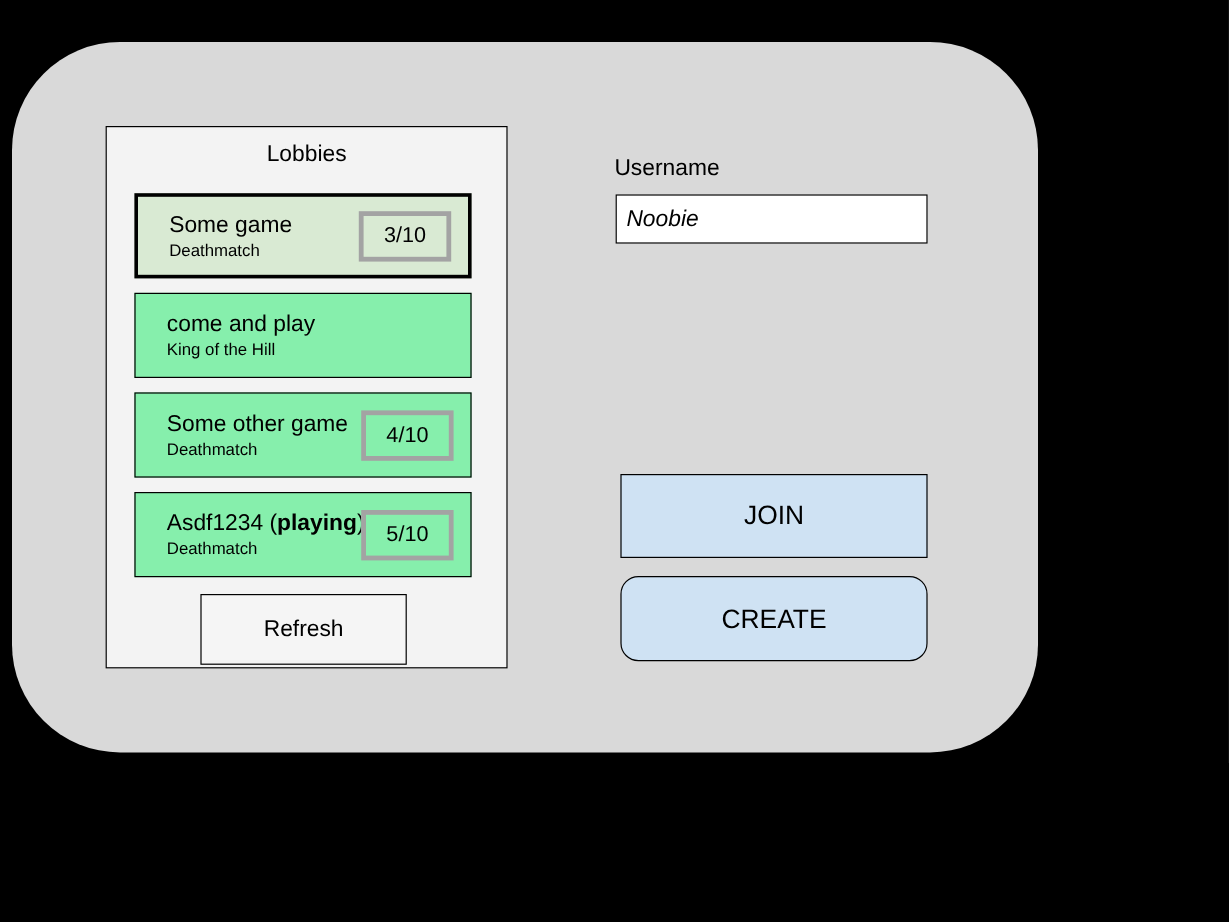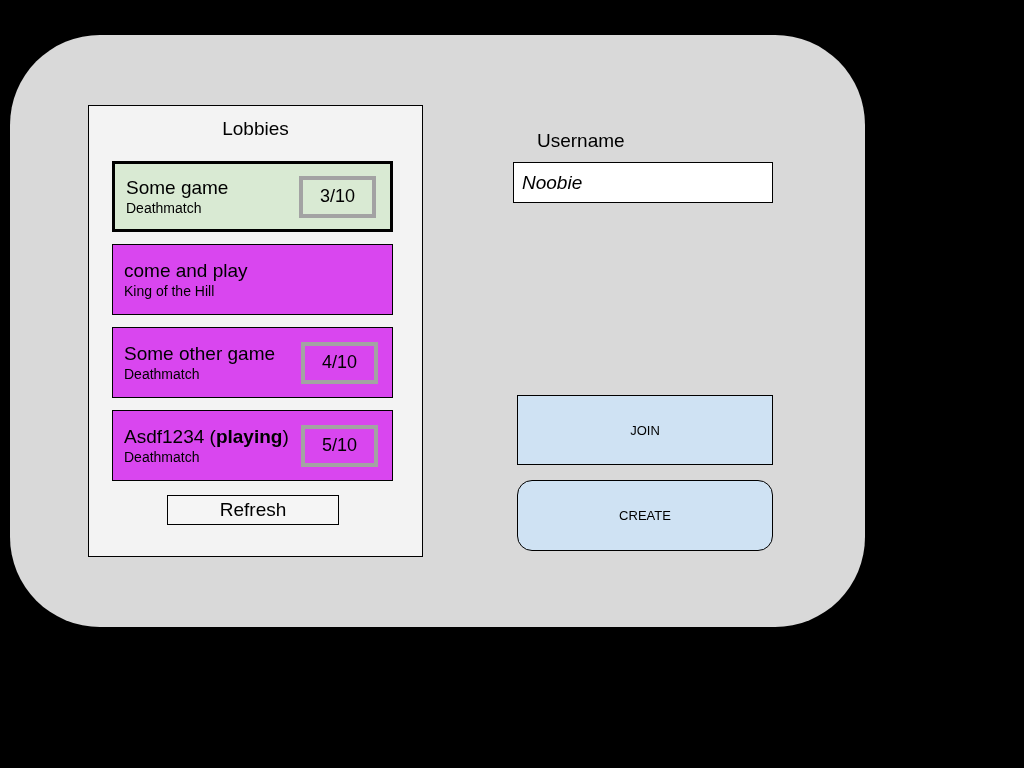--- a/index.html
+++ b/index.html
@@ -48,33 +48,33 @@
     position: absolute;
     left: 23px;
     top: 55px;
     width: 281px;
   }
   .lobby-item {
     position: relative;
     width: 281px;
     height: 71px;
     margin-bottom: 12px;
-    background: #d946ef;
+    background: #86efac;
     border: 1px solid #000000;
     display: flex;
     align-items: center;
     cursor: pointer;
   }
   .lobby-item.selected {
     background: #d9ead3;
     border-width: 3px;
   }
   .lobby-info {
     flex: 1;
-    padding-left: 11px;
+    padding-left: 26px;
     overflow: hidden;
   }
   .lobby-name {
     font-size: 19px;
     line-height: 24px;
     white-space: nowrap;
   }
   .lobby-mode {
     font-size: 14px;
     line-height: 17px;
@@ -89,21 +89,21 @@
     display: flex;
     align-items: center;
     justify-content: center;
     font-size: 18px;
   }
   .refresh-button {
     position: absolute;
     left: 78px;
     top: 389px;
     width: 172px;
-    height: 30px;
+    height: 59px;
     background: #f5f5f5;
     border: 1px solid #000000;
     font-family: inherit;
     font-size: 19px;
     color: #000000;
     display: flex;
     align-items: center;
     justify-content: center;
     cursor: pointer;
   }
@@ -128,21 +128,21 @@
     color: #000000;
     padding-left: 8px;
   }
   .action-button {
     position: absolute;
     left: 517px;
     width: 256px;
     background: #cfe2f3;
     border: 1px solid #000000;
     font-family: inherit;
-    font-size: 13px;
+    font-size: 22px;
     color: #000000;
     display: flex;
     align-items: center;
     justify-content: center;
     cursor: pointer;
   }
   .join-button { top: 395px; height: 70px; }
   .create-button { top: 480px; height: 71px; }
 </style>
 </head>
@@ -183,21 +183,21 @@
       <div class="lobby-name"><span>Asdf1234 (</span><b>playing</b><span>)</span></div>
       <div class="lobby-mode">Deathmatch</div>
     </div>
     <div class="lobby-players">5/10</div>
   </div>
 </div>
 
       <button class="refresh-button">Refresh</button>
     </div>
 
-    <div class="username-label" style="left:502px; top:94px;margin-left:25px;">Username</div>
+    <div class="username-label" style="left:502px; top:94px;">Username</div>
 
     <input class="username-input" type="text" style="left: 503px; top: 127px; font-style: italic;" value="Noobie">
 
     <button class="action-button join-button" style="left:507px; top:360px;">JOIN</button>
 
     <button class="action-button create-button" style="left:507px; top:445px;border-radius:15px;">CREATE</button>
   </div>
 </div>
 
 </body></html>

